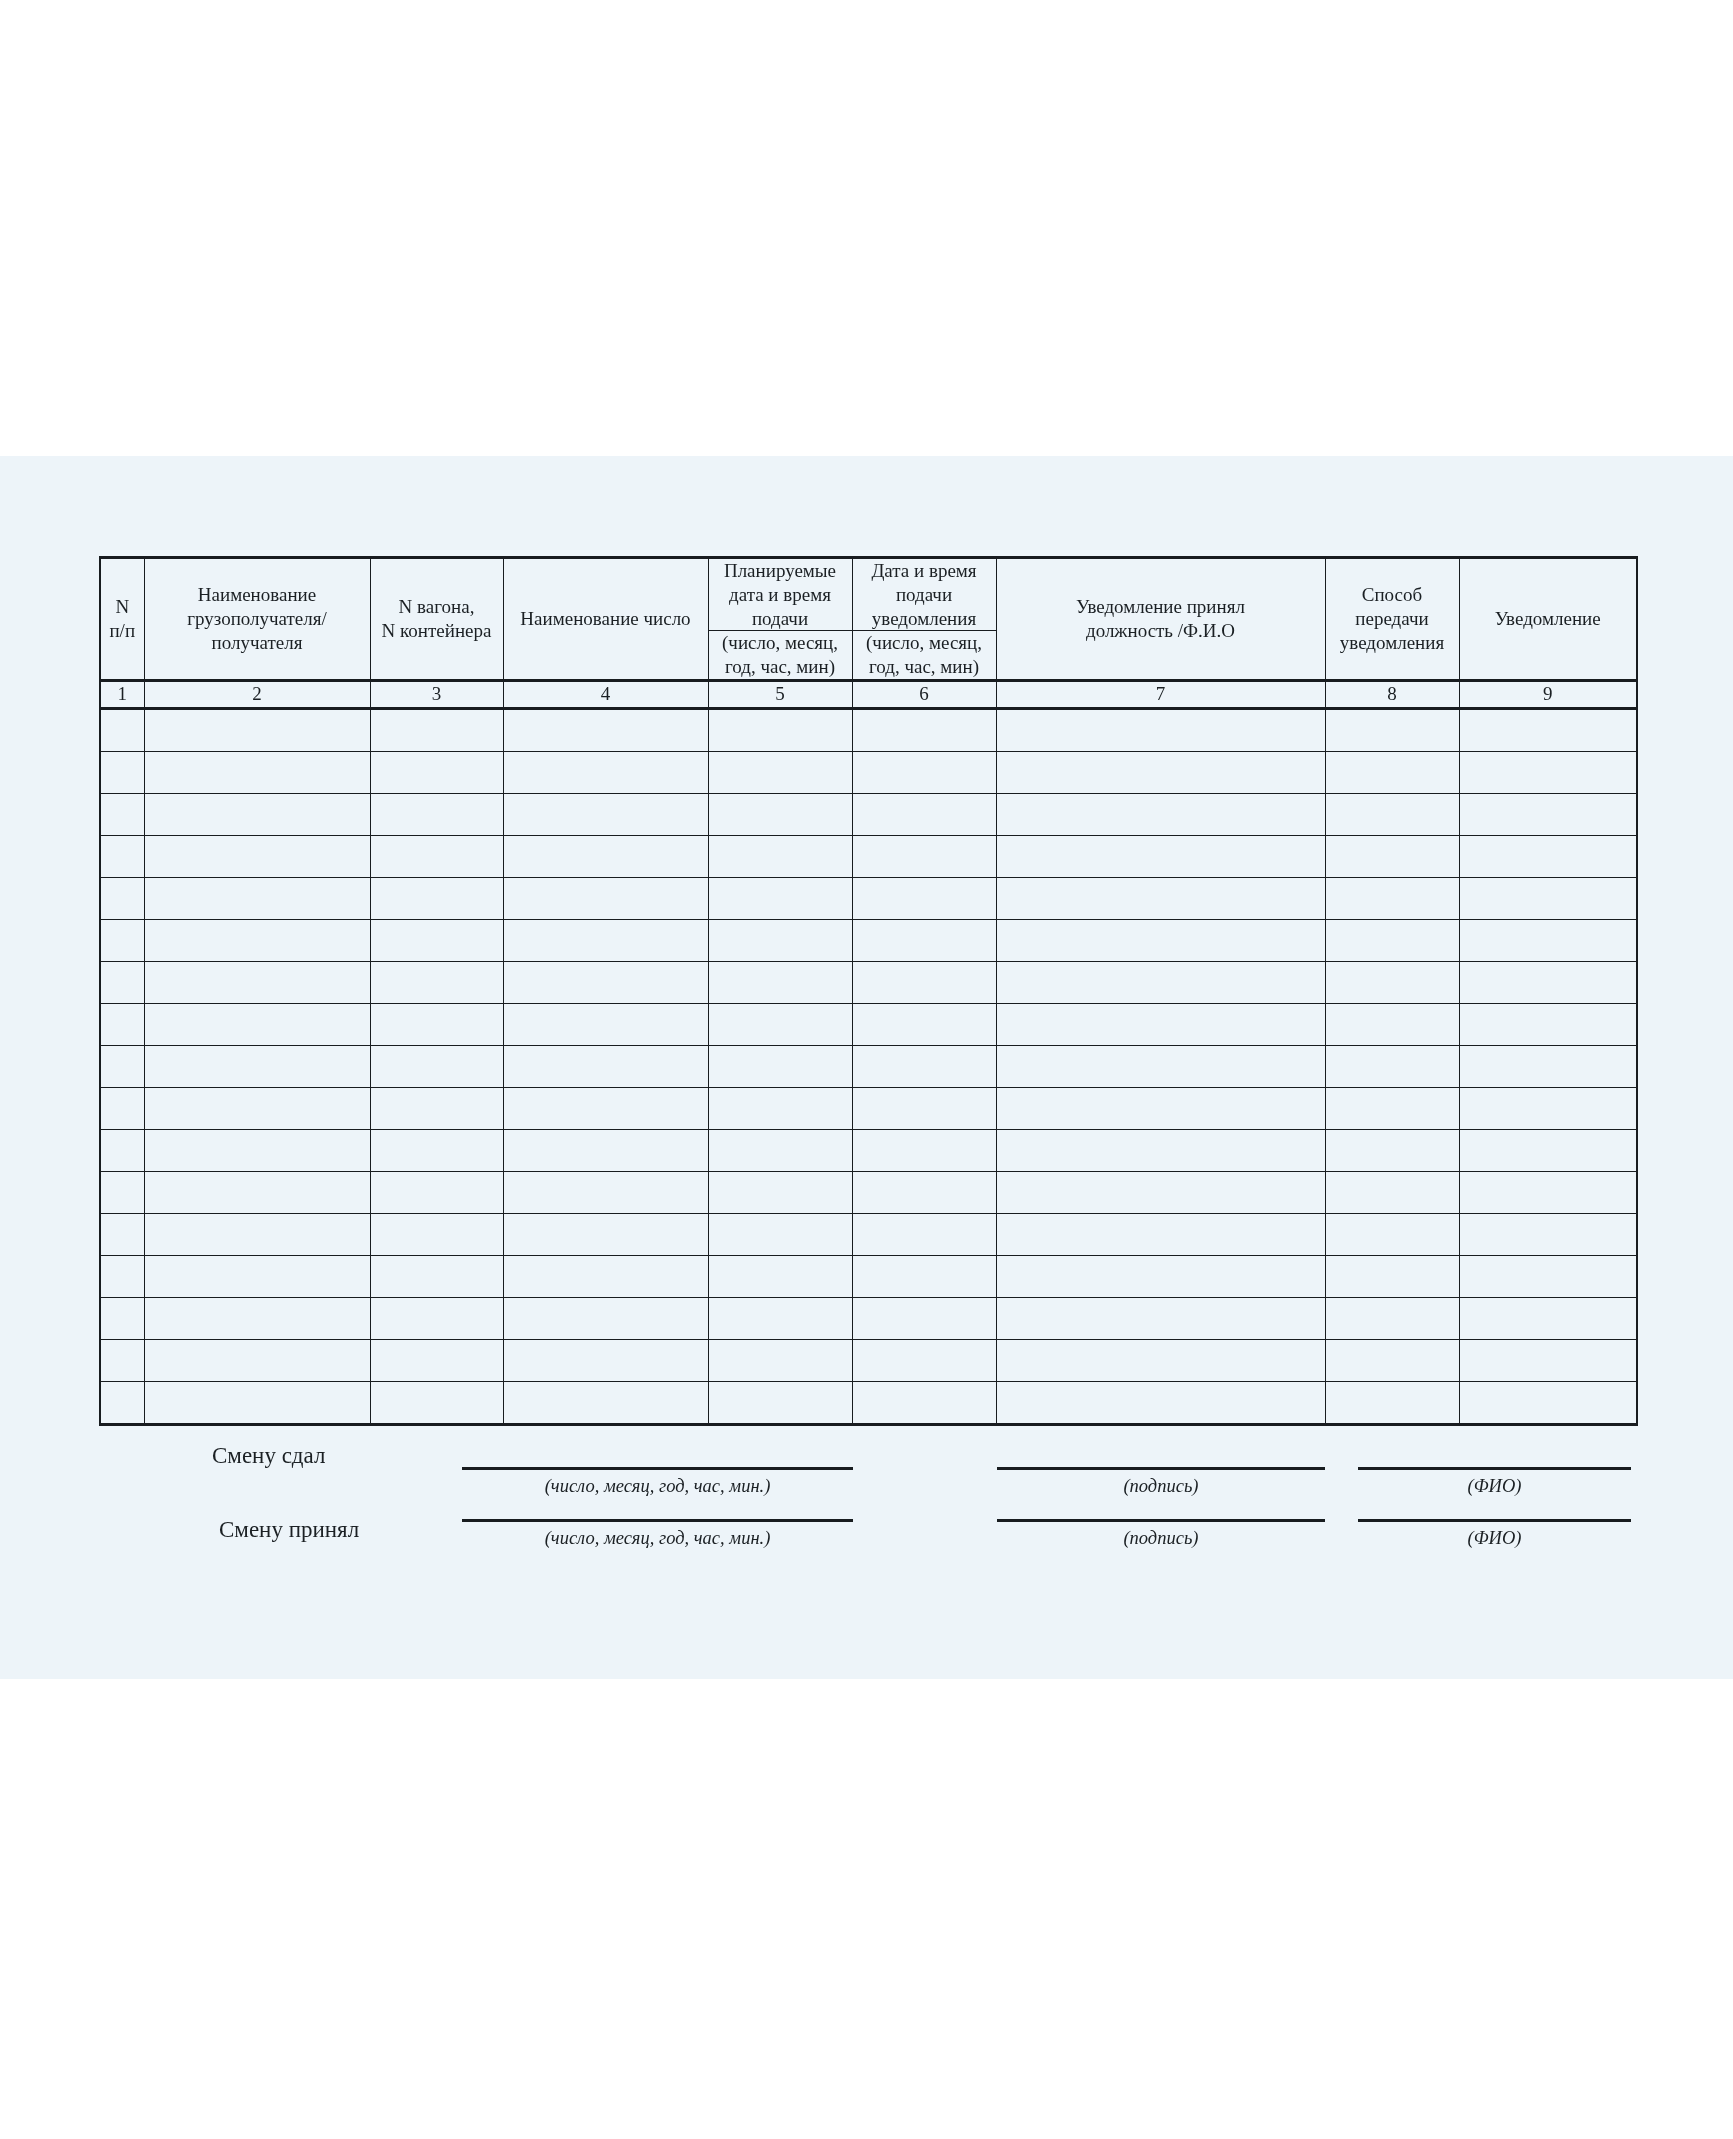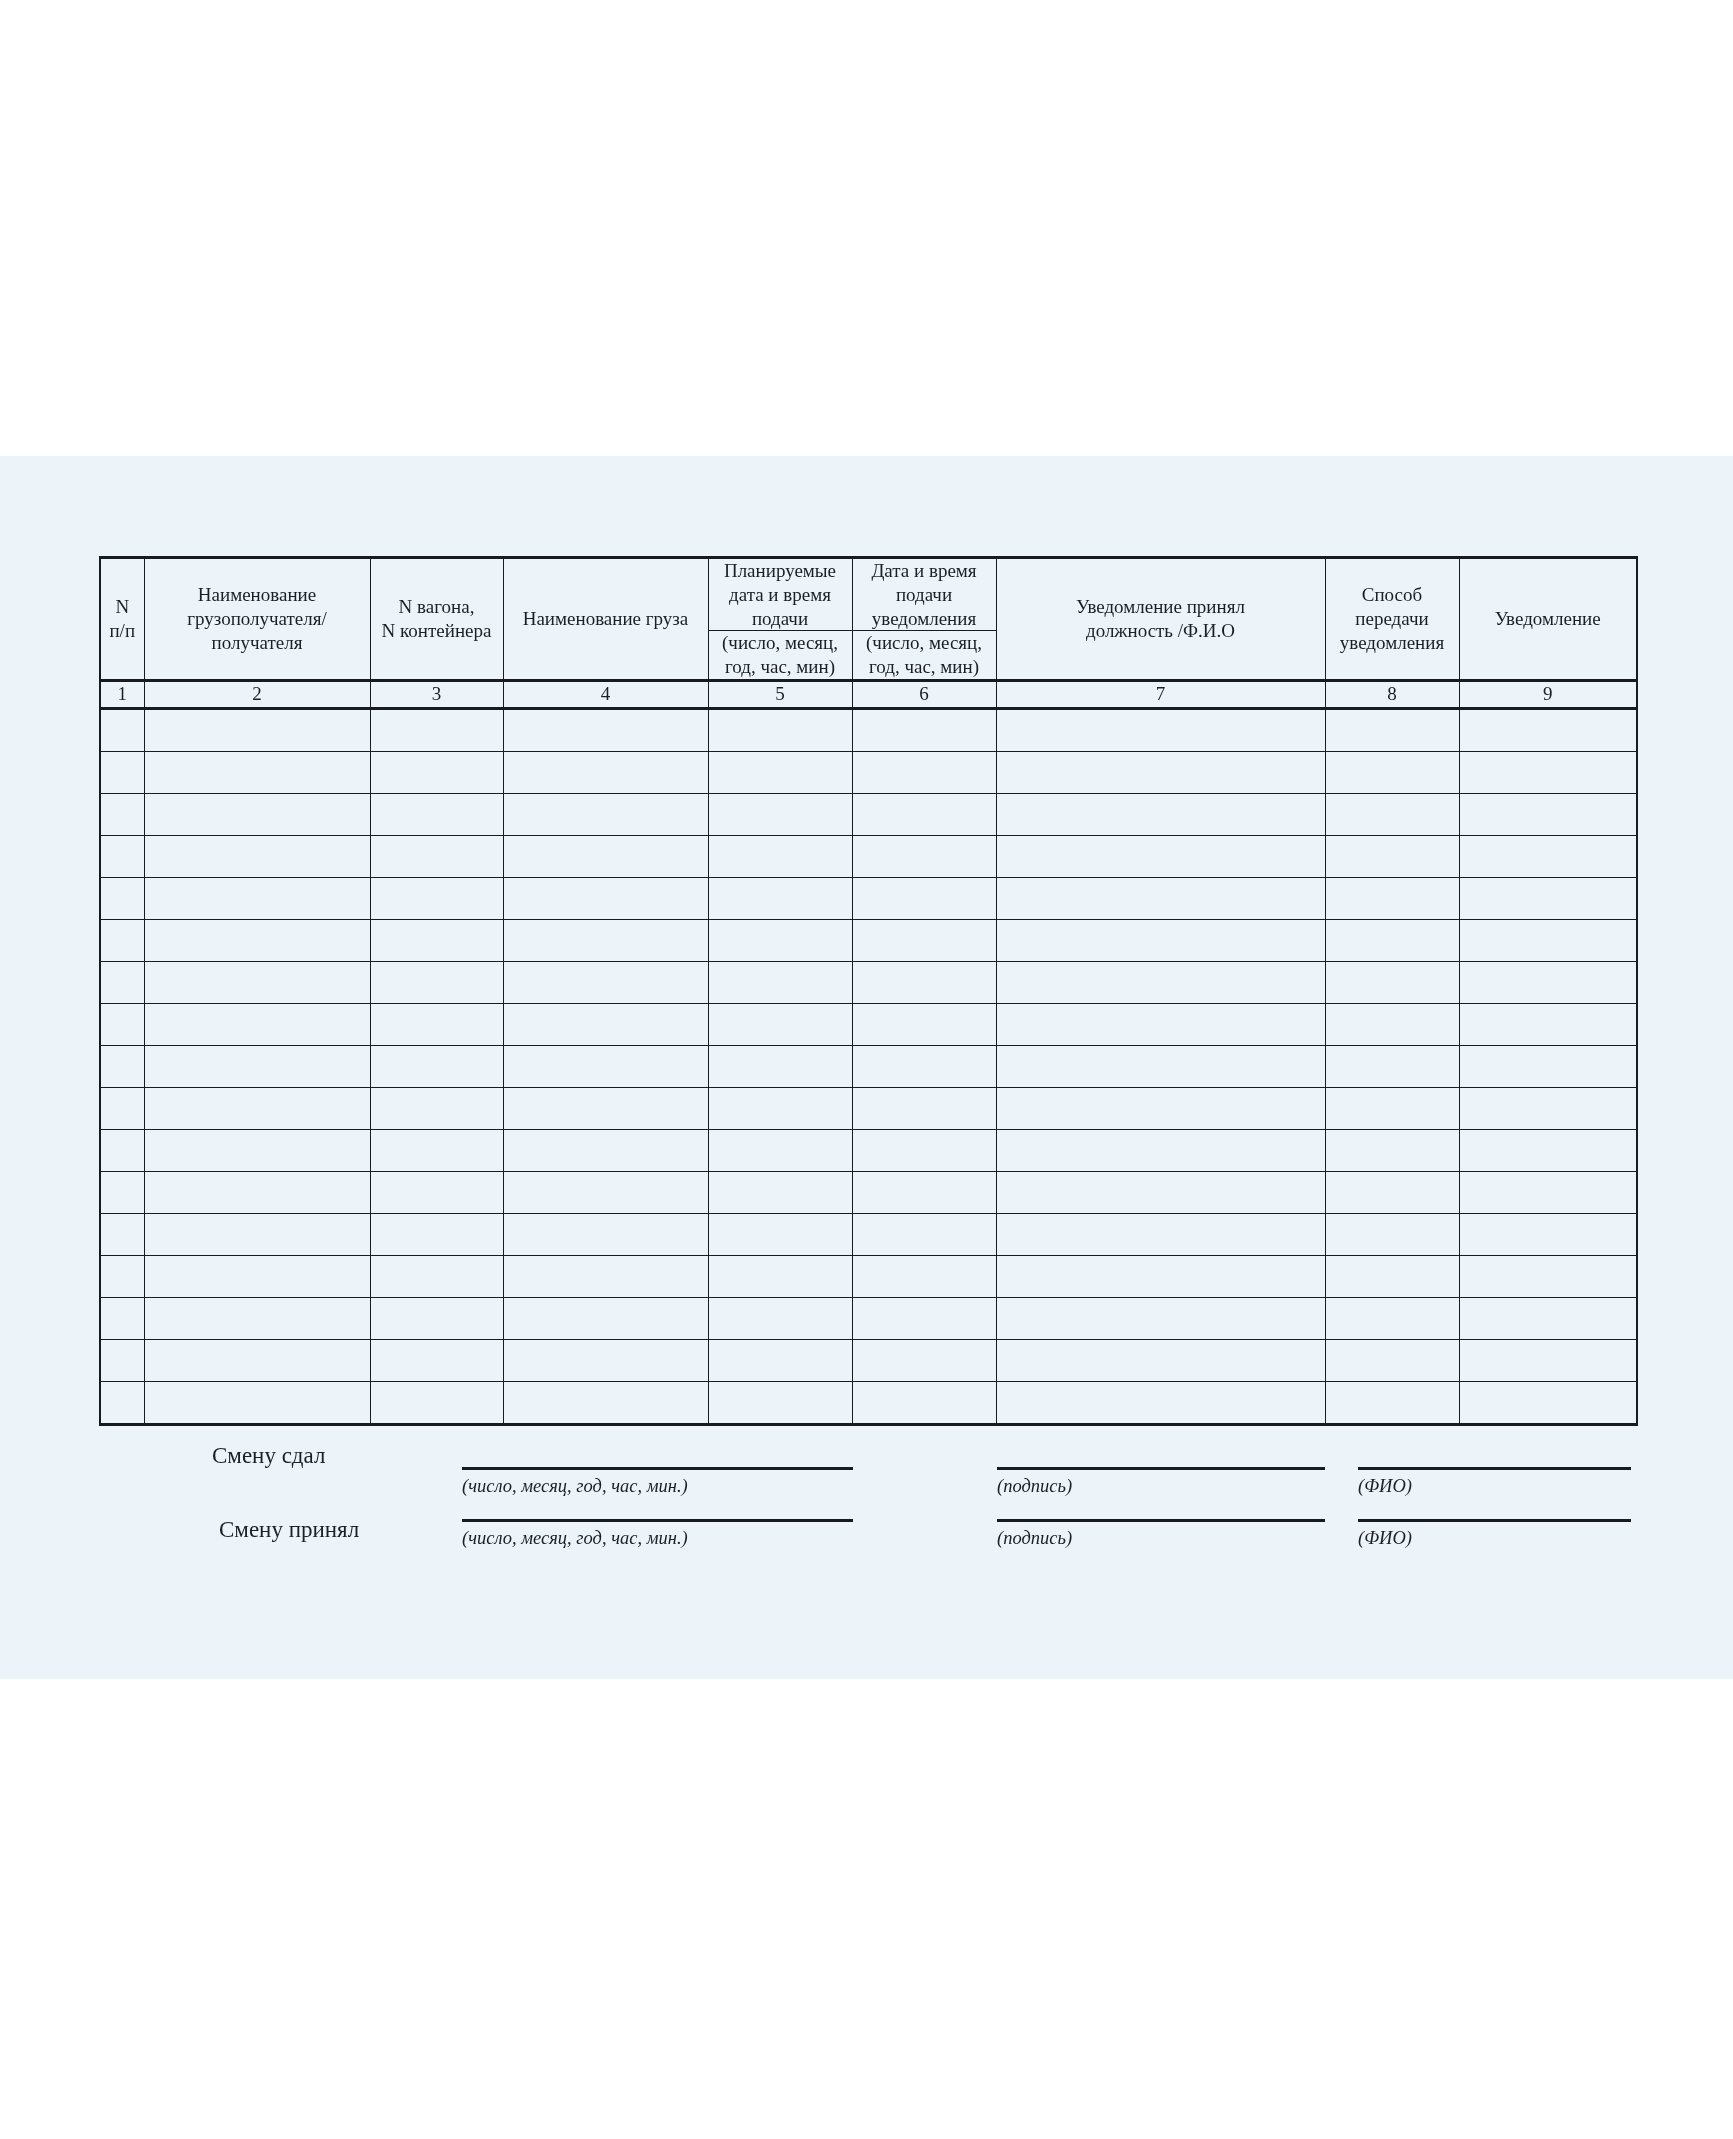--- a/index.html
+++ b/index.html
@@ -66,21 +66,21 @@
   }
   .sig-line {
     position: absolute;
     height: 3px;
     background: #181c20;
   }
   .sig-caption {
     position: absolute;
     font-size: 18.5px;
     font-style: italic;
-    text-align: left;
+    text-align: center;
     line-height: 1.1;
     white-space: nowrap;
   }
 </style>
 </head>
 <body>
 
 <div class="page">
   <div class="sheet">
     <table class="form">
@@ -97,21 +97,21 @@
       </colgroup>
       <thead id="form-head">
           <tr class="h-main">
             <th rowspan="2">N
 п/п</th>
             <th rowspan="2">Наименование
 грузополучателя/
 получателя</th>
             <th rowspan="2">N вагона,
 N контейнера</th>
-            <th rowspan="2">Наименование груза</th>
+            <th rowspan="2">Наименование число</th>
             <th>Планируемые
 дата и время
 подачи</th>
             <th>Дата и время
 подачи
 уведомления</th>
             <th rowspan="2">Уведомление принял
 должность /Ф.И.О</th>
             <th rowspan="2">Способ
 передачи

